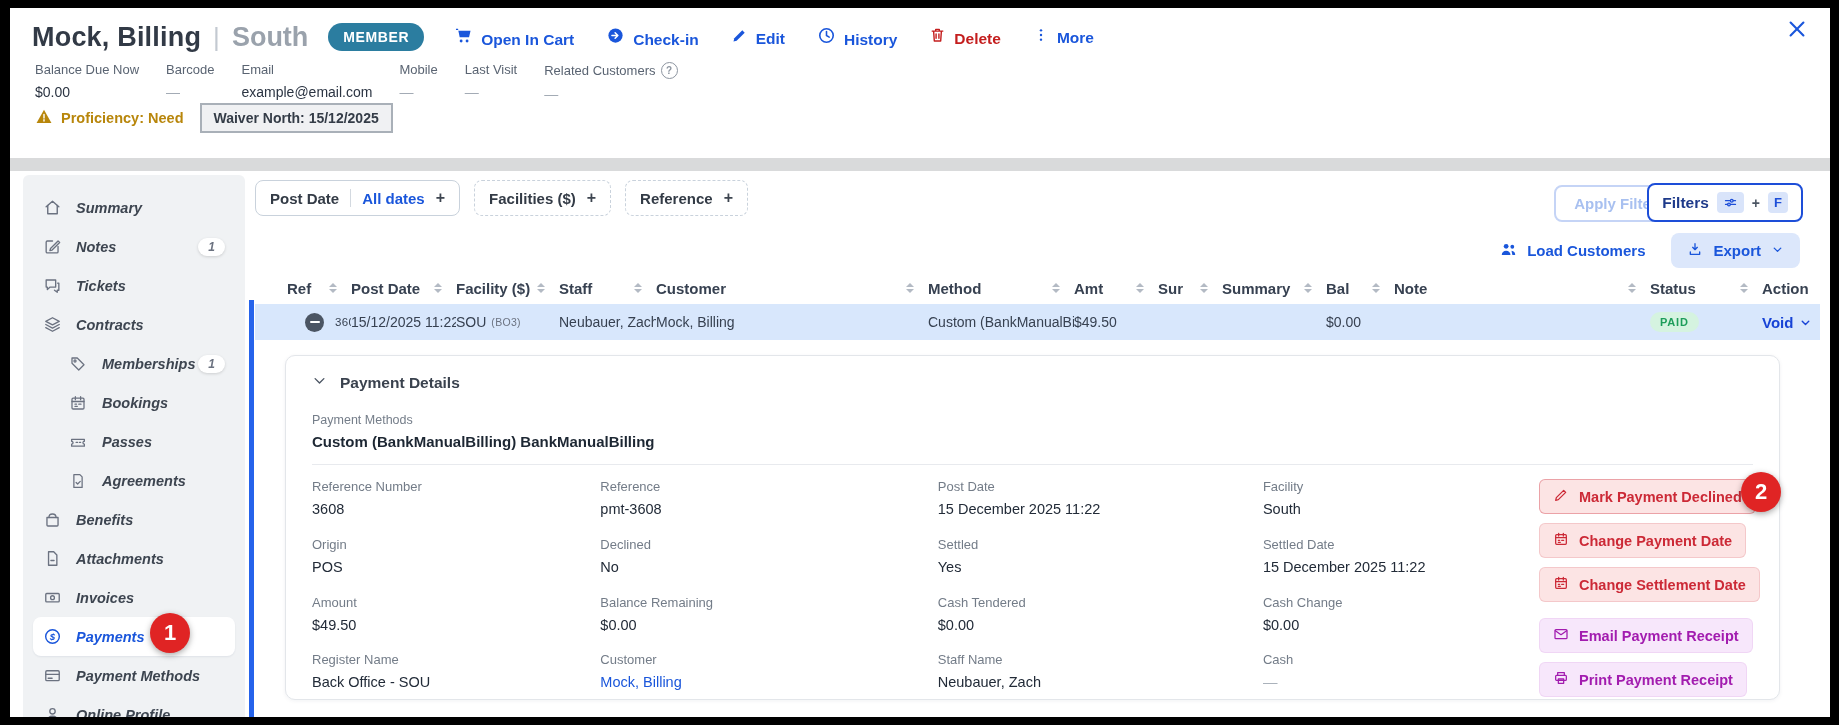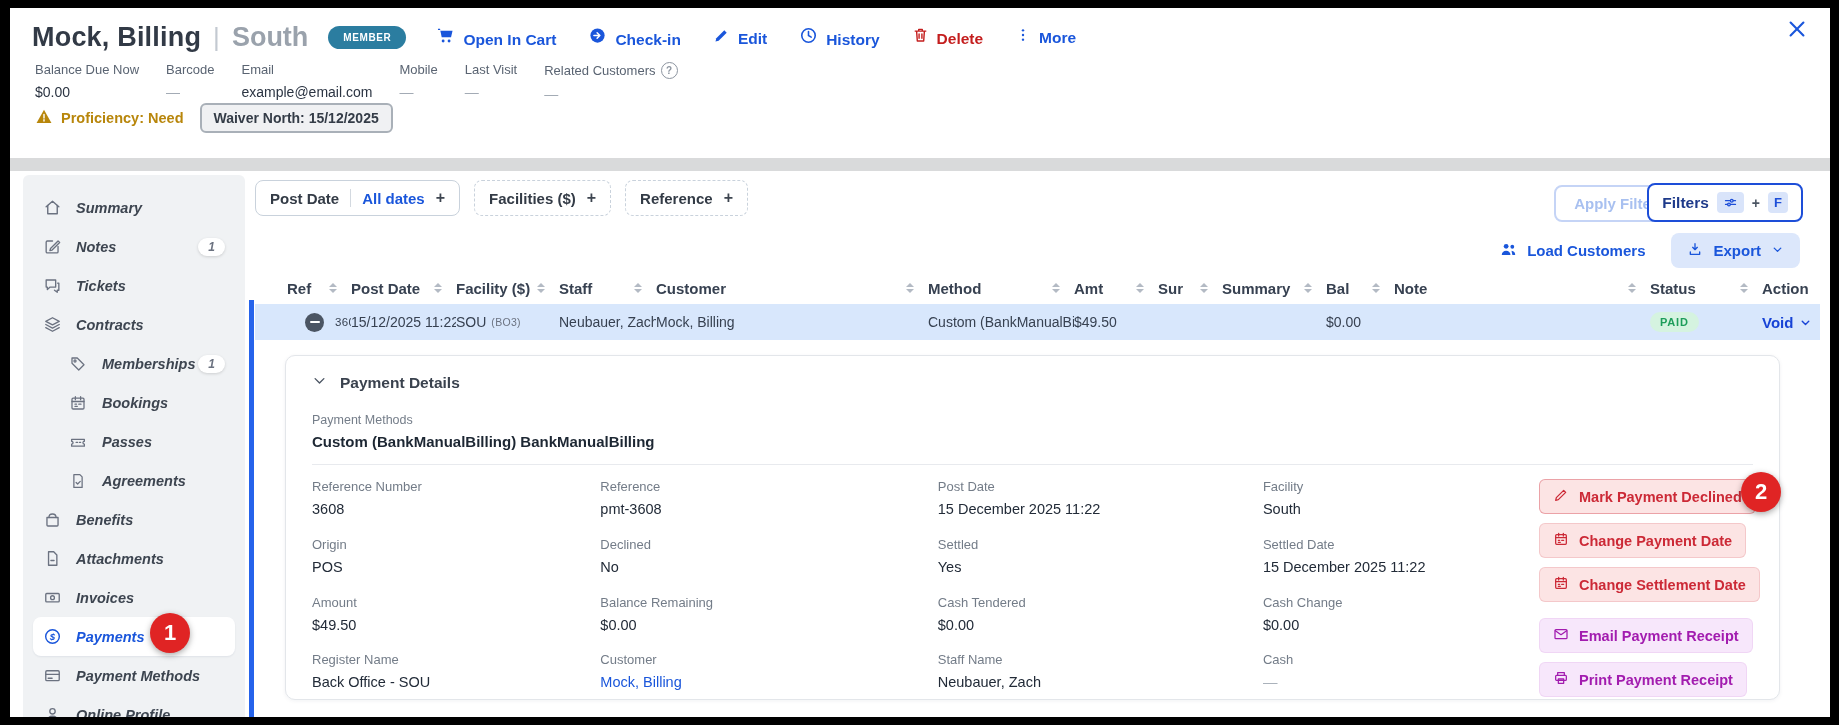--- a/index.html
+++ b/index.html
@@ -4,37 +4,37 @@
 <style>
   html,body{margin:0;padding:0;background:#000;font-family:"Liberation Sans","DejaVu Sans",sans-serif;}
   .canvas{position:relative;width:1839px;height:725px;background:#000;overflow:hidden;}
   .page{position:absolute;left:10px;top:8px;width:1820px;height:709px;background:#fff;overflow:hidden;}
 
   
   .hdr{position:absolute;left:22px;top:8px;height:42px;display:flex;align-items:center;}
   .hdr-title{font-size:27px;font-weight:bold;color:#323a46;letter-spacing:.2px;}
   .hdr-sep{font-size:26px;color:#c3c9d1;margin:0 12px;font-weight:300;}
   .hdr-fac{font-size:27px;font-weight:bold;color:#9aa2ac;}
-  .member-badge{margin-left:20px;background:#2b7da0;color:#fff;font-size:10px;font-weight:bold;letter-spacing:.6px;padding:6px 15px;border-radius:999px;}
+  .member-badge{margin-left:20px;background:#2b7da0;color:#fff;font-size:14px;font-weight:bold;letter-spacing:.6px;padding:6px 15px;border-radius:999px;}
   .hdr-actions{display:flex;align-items:center;gap:32px;margin-left:30px;}
   .hact{display:flex;align-items:flex-end;gap:8px;color:#1a56db;font-size:15.5px;font-weight:600;cursor:pointer;white-space:nowrap;}
   .hact.danger{color:#c41e1e;}
   .close-btn{position:absolute;right:22px;top:10px;cursor:pointer;width:22px;height:22px;}
 
   
   .info-row{position:absolute;left:25px;top:54px;display:flex;gap:27px;}
   .info-field .lbl{font-size:13px;color:#5a6472;margin-bottom:7px;white-space:nowrap;display:flex;align-items:center;gap:5px;}
   .info-field .val{font-size:14px;color:#2b3442;white-space:nowrap;}
   .info-field .val.dash{color:#a3abb5;}
   .help-circ{display:inline-flex;width:15px;height:15px;border:1.3px solid #8d95a0;border-radius:50%;align-items:center;justify-content:center;font-size:10px;color:#8d95a0;font-weight:bold;}
 
   
   .alert-row{position:absolute;left:25px;top:94px;display:flex;align-items:center;gap:16px;height:32px;}
   .prof{display:flex;align-items:center;gap:8px;color:#b8860b;font-size:14.5px;font-weight:bold;}
-  .waiver-chip{background:#f0f1f3;border:2px solid #a9b0b8;color:#343c47;font-size:14px;font-weight:600;padding:5px 12px;border-radius:6px;}
+  .waiver-chip{background:#f0f1f3;border:2px solid #a9b0b8;color:#343c47;font-size:14px;font-weight:600;padding:5px 12px;border-radius:0;}
 
   .graybar{position:absolute;left:0;top:150px;width:100%;height:13px;background:#d9dadb;}
 
   
   .sidebar{position:absolute;left:13px;top:167px;width:222px;bottom:0;background:#f0f2f4;border-radius:6px 6px 0 0;padding-top:13px;box-sizing:border-box;overflow:hidden;}
   .sb-item{display:flex;align-items:center;height:39px;margin:0 10px;padding:0 10px;font-size:14.5px;font-weight:600;color:#3d4550;cursor:pointer;border-radius:8px;font-style:italic;}
   .sb-item .sb-ico{display:flex;width:20px;margin-right:13px;flex:none;}
   .sb-item.indent{padding-left:36px;text-align:right;}
   .sb-item.active{background:#fff;color:#1a56db;box-shadow:0 1px 2px rgba(30,50,90,.08);}
   .sb-badge{margin-left:auto;background:#fff;color:#6b7280;font-size:12px;font-weight:600;padding:2px 10px;border-radius:10px;box-shadow:0 1px 3px rgba(0,0,0,.15);}

